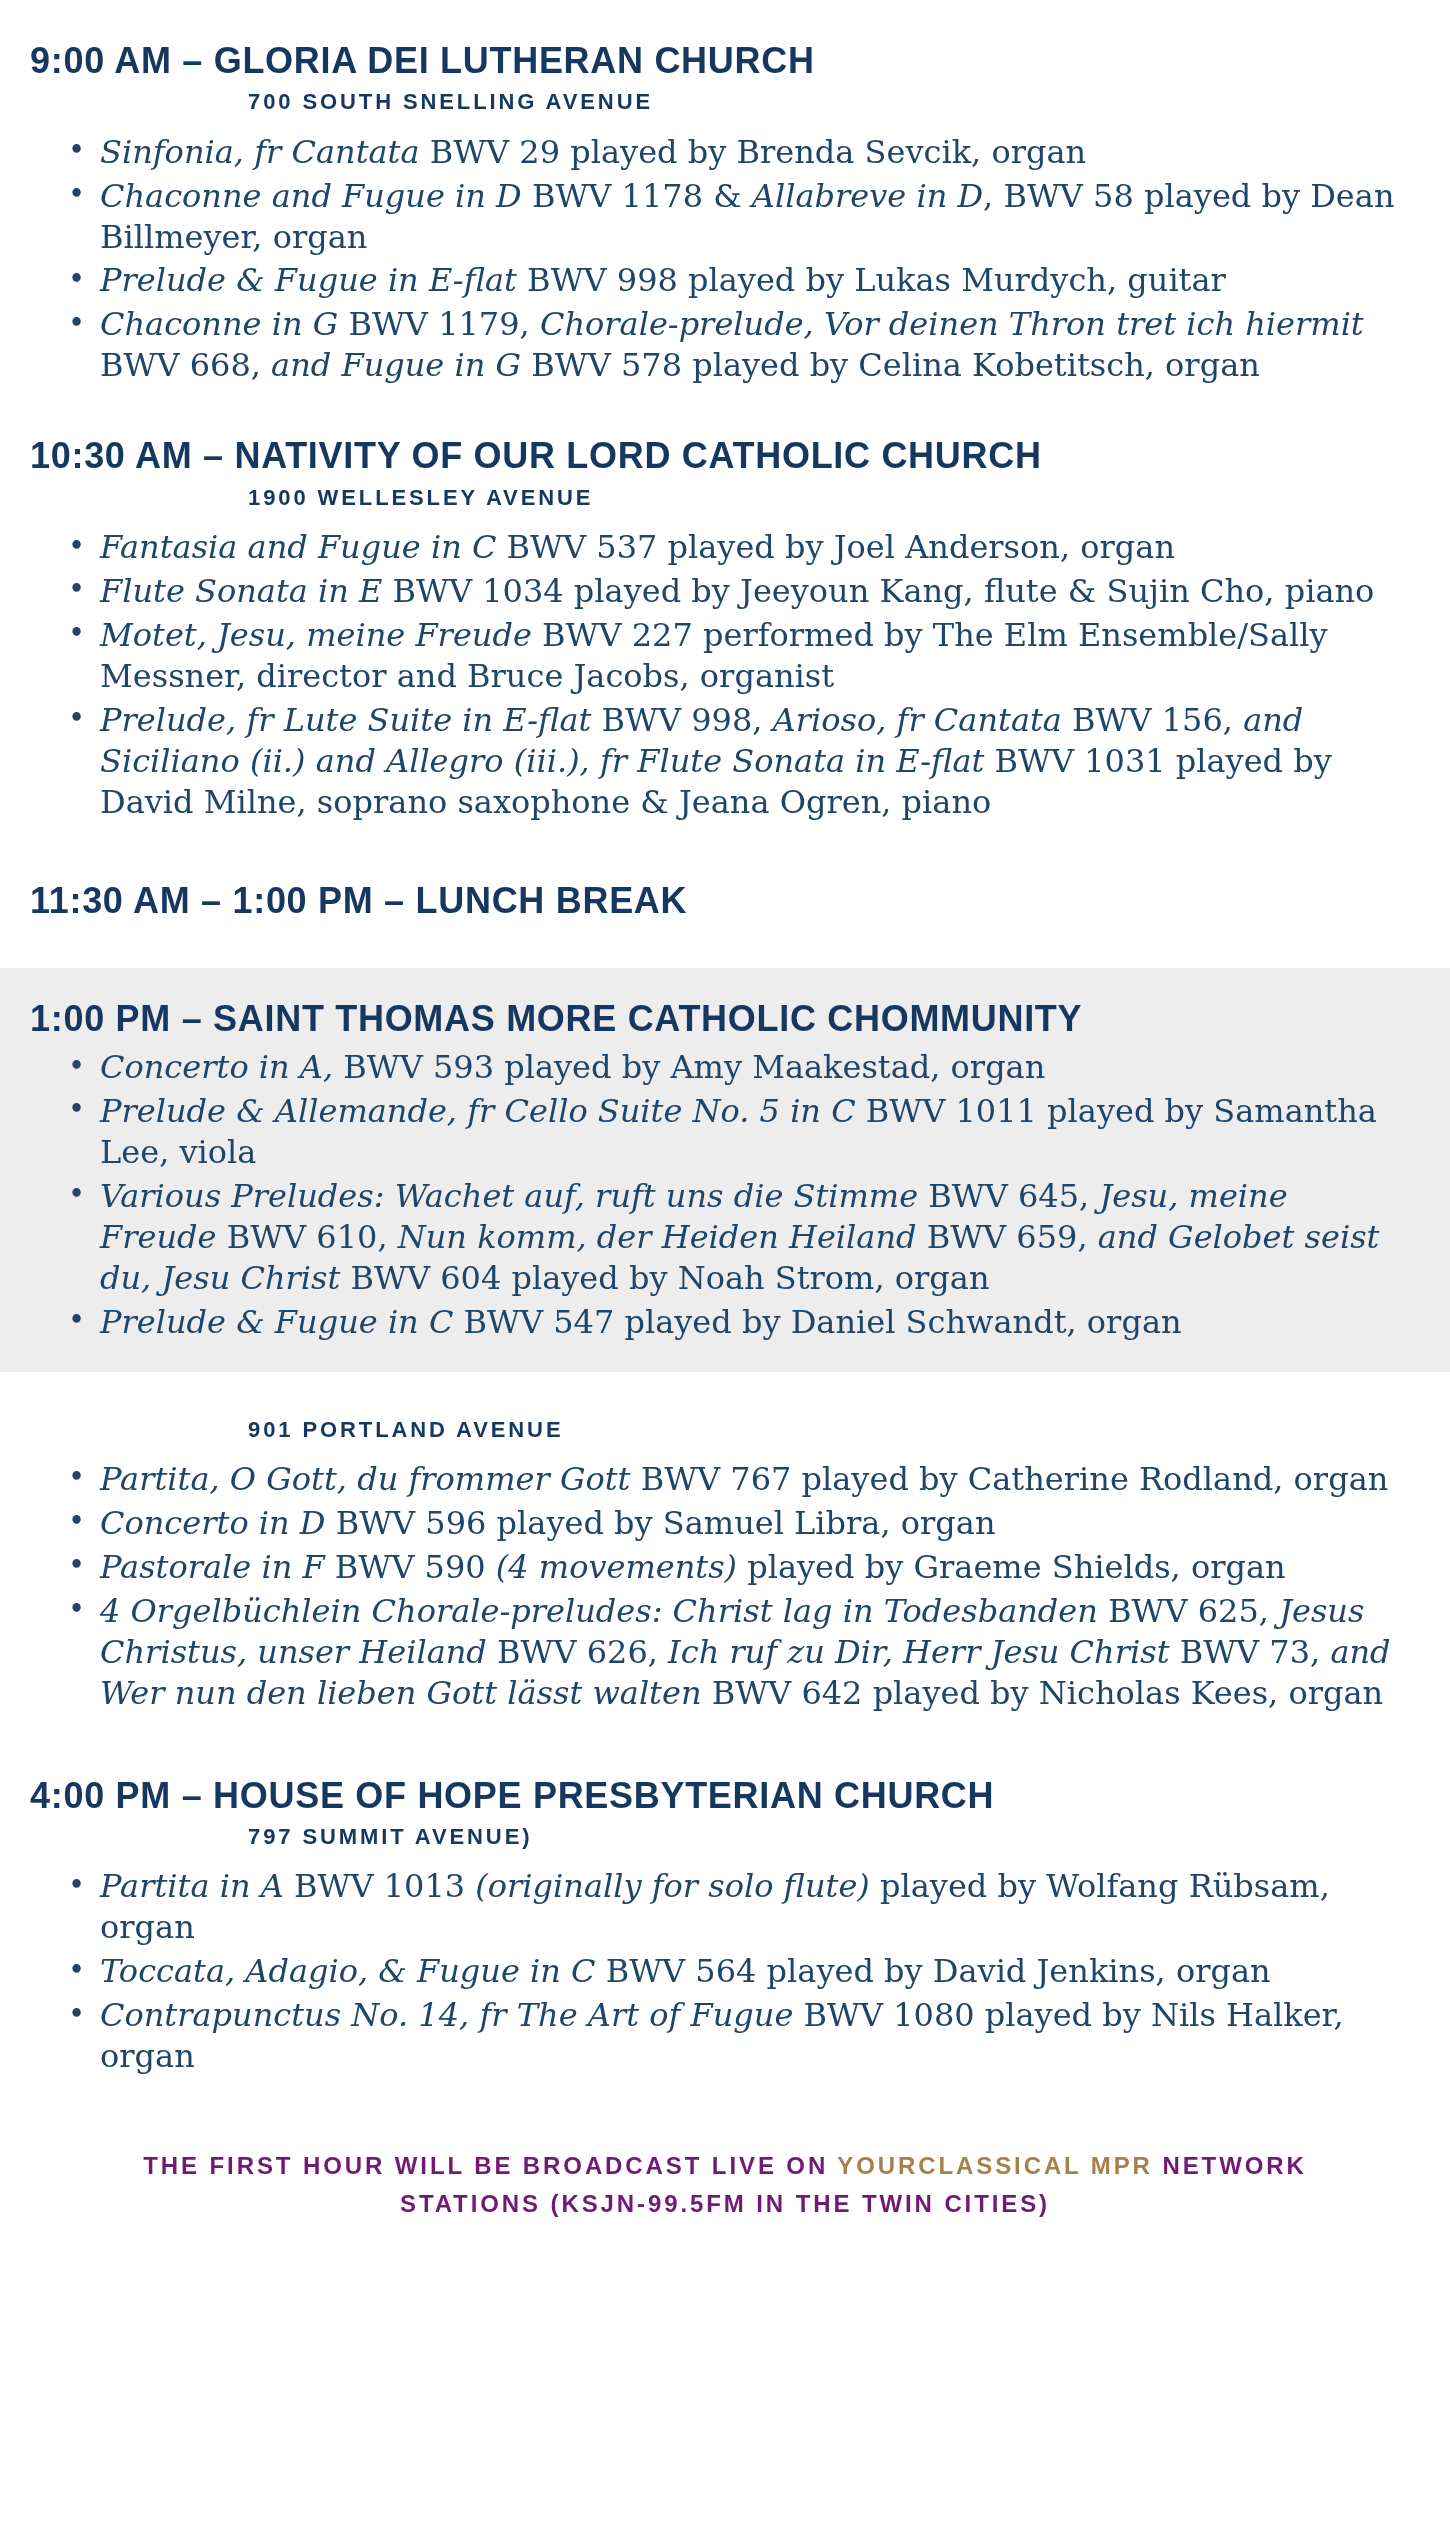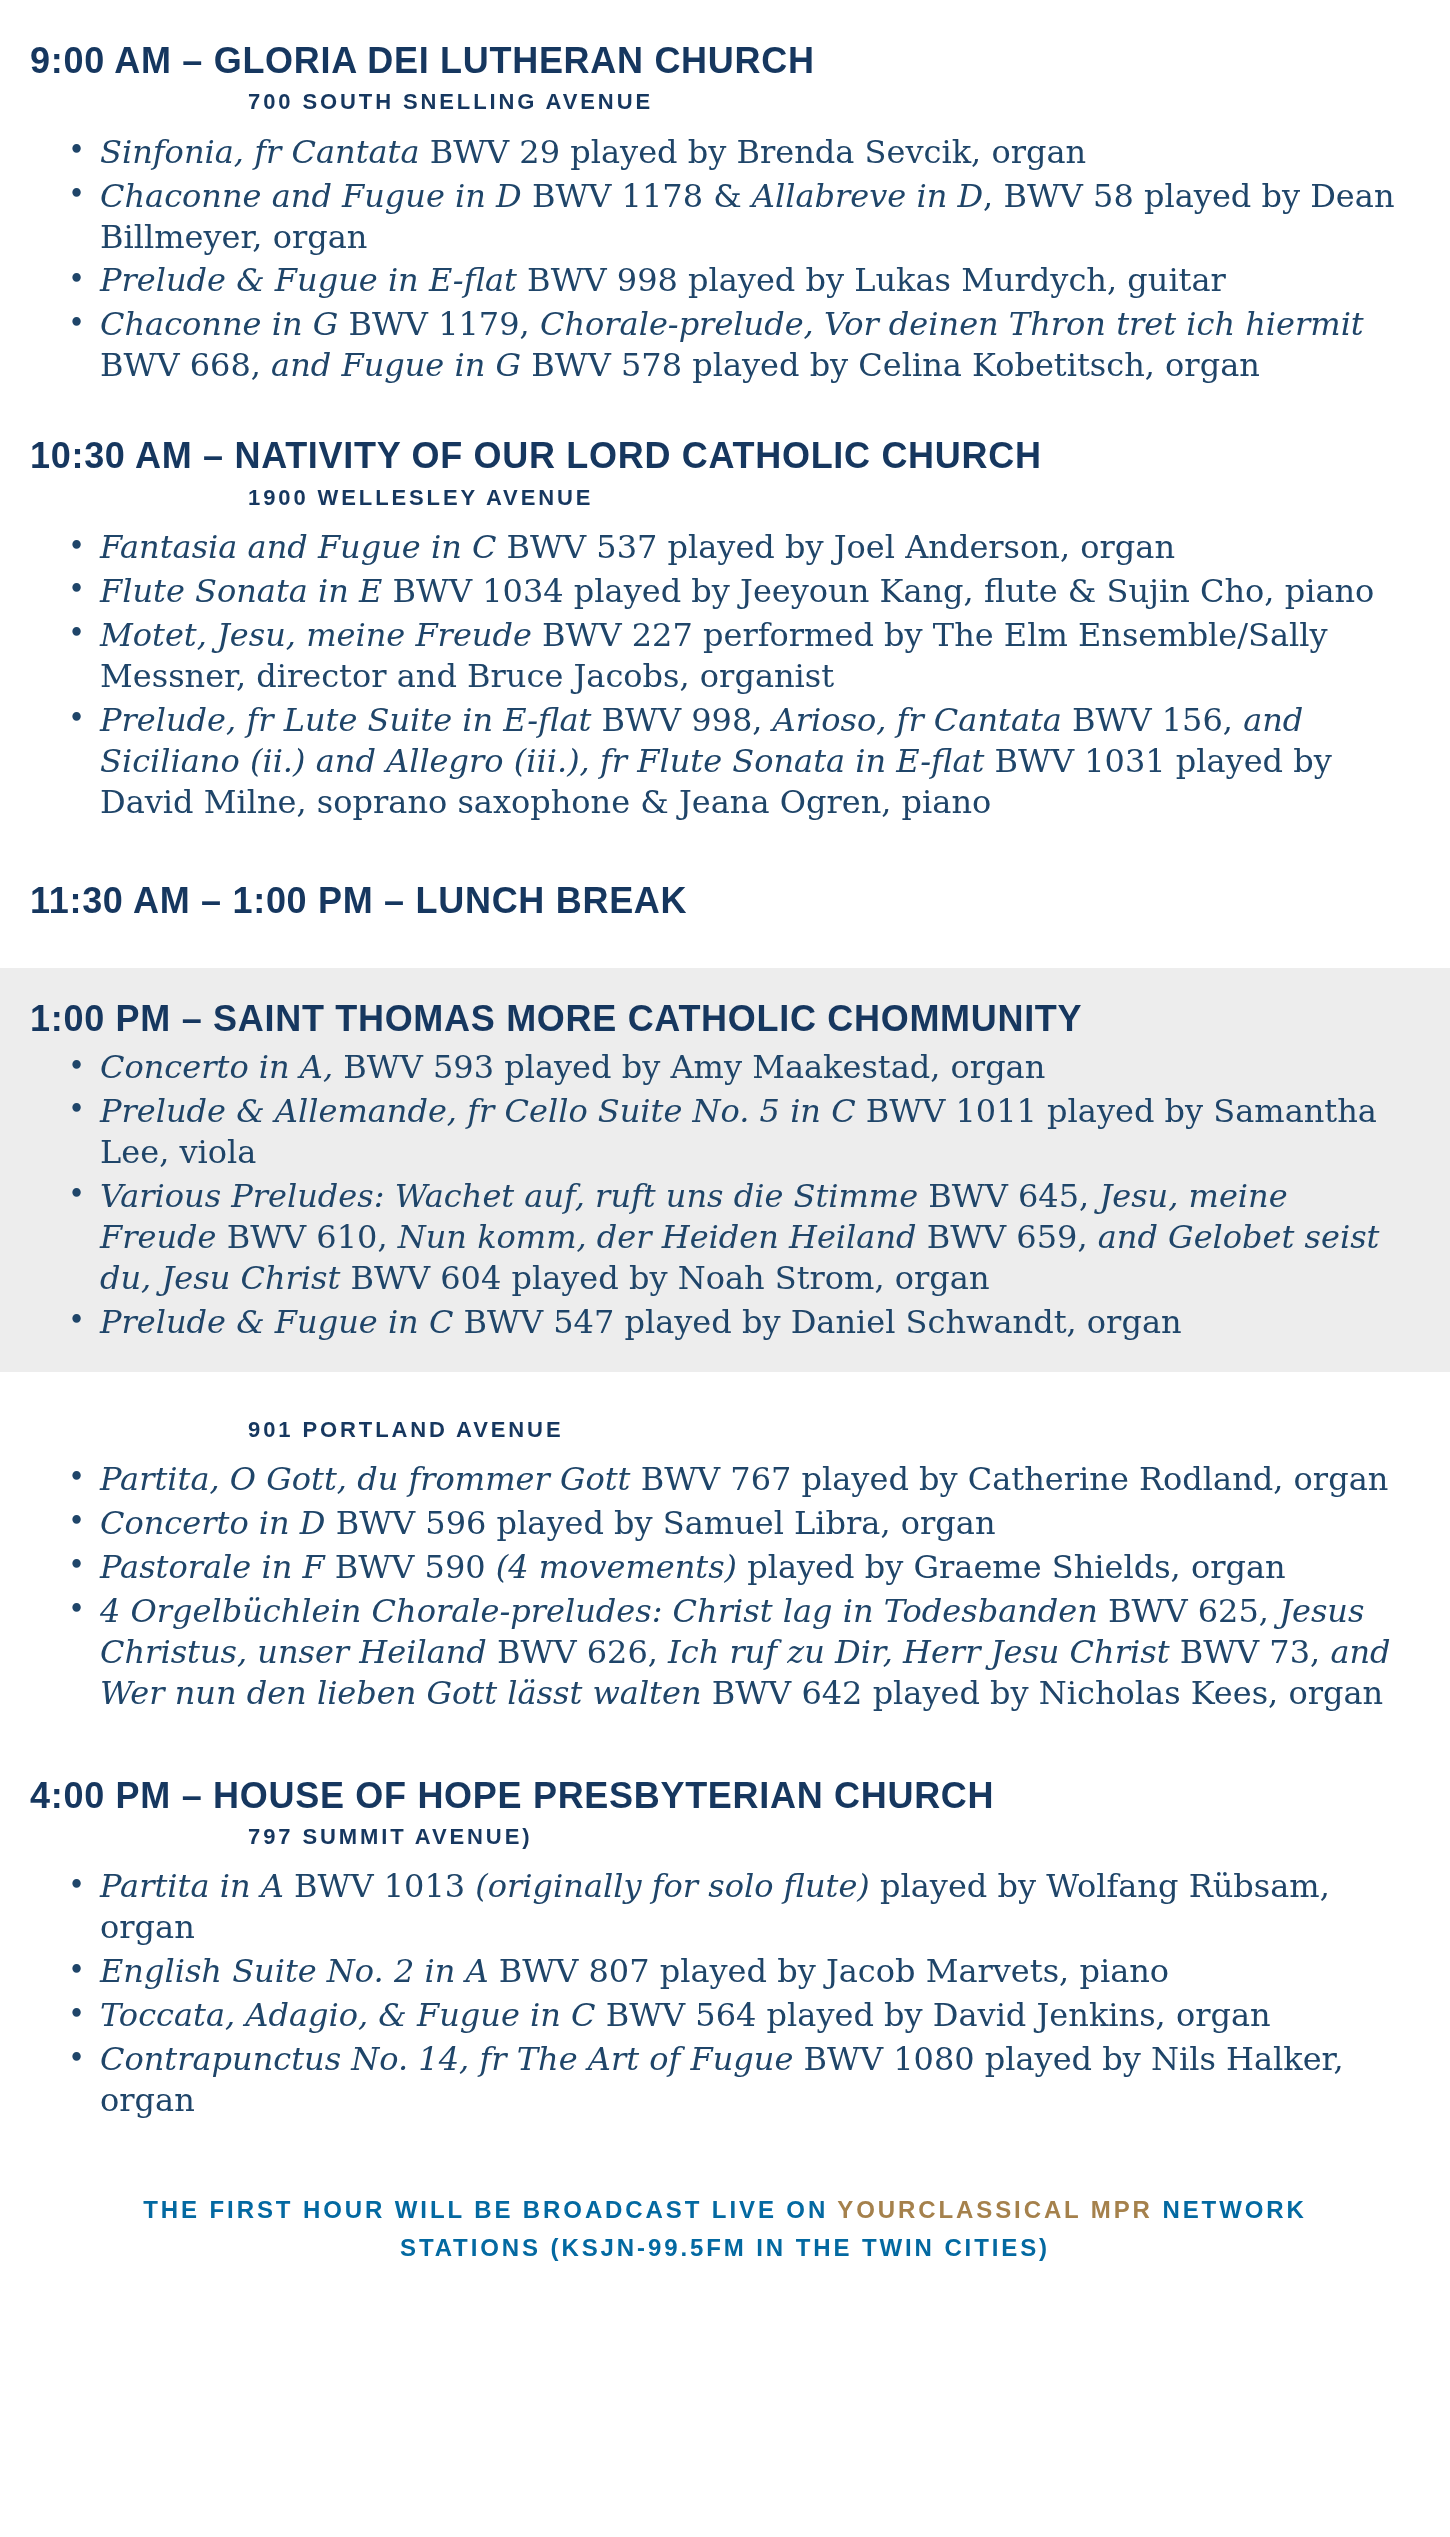--- a/index.html
+++ b/index.html
@@ -77,21 +77,21 @@
   .footer {
     margin: 70px auto 29px auto;
     width: 1233px;
     text-align: center;
     font-family: "Liberation Sans", sans-serif;
     font-weight: 700;
     font-size: 24px;
     line-height: 38px;
     letter-spacing: 2.9px;
   }
-  .footer .navy { color: #0369a1; text-align: right; }
+  .footer .navy { color: #701a75; text-align: right; }
   .footer .gold { color: #a5814c; }
 </style>
 </head>
 <body>
 
 <main id="schedule">
     <section class="section" id="sec-gloria-dei">
       <h2 class="hdr">9:00 AM – GLORIA DEI LUTHERAN CHURCH</h2>
       <div class="addr">700 SOUTH SNELLING AVENUE</div>
       <ul class="pieces">
@@ -130,20 +130,19 @@
         <li class="piece"><em>Concerto in D</em><span> BWV 596 played by Samuel Libra, organ</span></li>
         <li class="piece"><em>Pastorale in F</em><span> BWV 590 </span><em>(4 movements)</em><span> played by Graeme Shields, organ</span></li>
         <li class="piece"><em>4 Orgelbüchlein Chorale-preludes: Christ lag in Todesbanden</em><span> BWV 625, </span><em>Jesus Christus, unser Heiland</em><span> BWV 626, </span><em>Ich ruf zu Dir, Herr Jesu Christ</em><span> BWV 73, </span><em>and Wer nun den lieben Gott lässt walten</em><span> BWV 642 played by Nicholas Kees, organ</span></li>
       </ul>
     </section>
     <section class="section" id="sec-house-of-hope">
       <h2 class="hdr">4:00 PM – HOUSE OF HOPE PRESBYTERIAN CHURCH</h2>
       <div class="addr">797 SUMMIT AVENUE)</div>
       <ul class="pieces">
         <li class="piece"><em>Partita in A</em><span> BWV 1013 </span><em>(originally for solo flute)</em><span> played by Wolfang Rübsam, organ</span></li>
-        <li class="piece"><em>English Suite No. 2 in A</em><span> BWV 807 played by Jacob Marvets, piano</span></li>
         <li class="piece"><em>Toccata, Adagio, &amp; Fugue in C</em><span> BWV 564 played by David Jenkins, organ</span></li>
         <li class="piece"><em>Contrapunctus No. 14, fr The Art of Fugue</em><span> BWV 1080 played by Nils Halker, organ</span></li>
       </ul>
     </section>
   </main>
 <div class="footer" id="footer"><span class="navy">THE FIRST HOUR WILL BE BROADCAST LIVE ON </span><span class="gold">YOURCLASSICAL MPR</span><span class="navy"> NETWORK STATIONS (KSJN-99.5FM IN THE TWIN CITIES)</span></div>
 
 
 </body></html>

